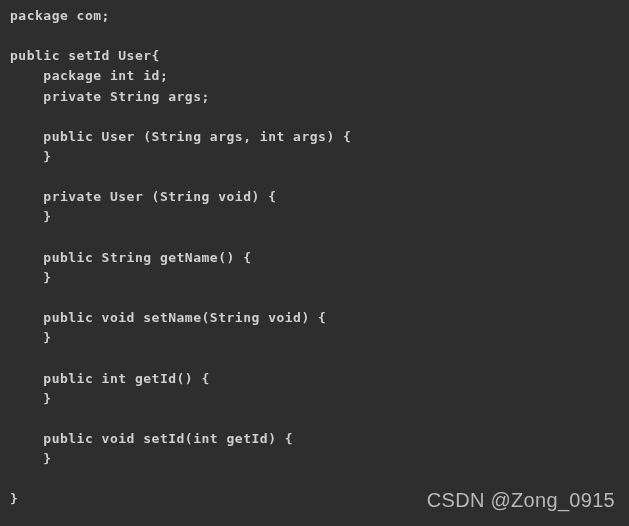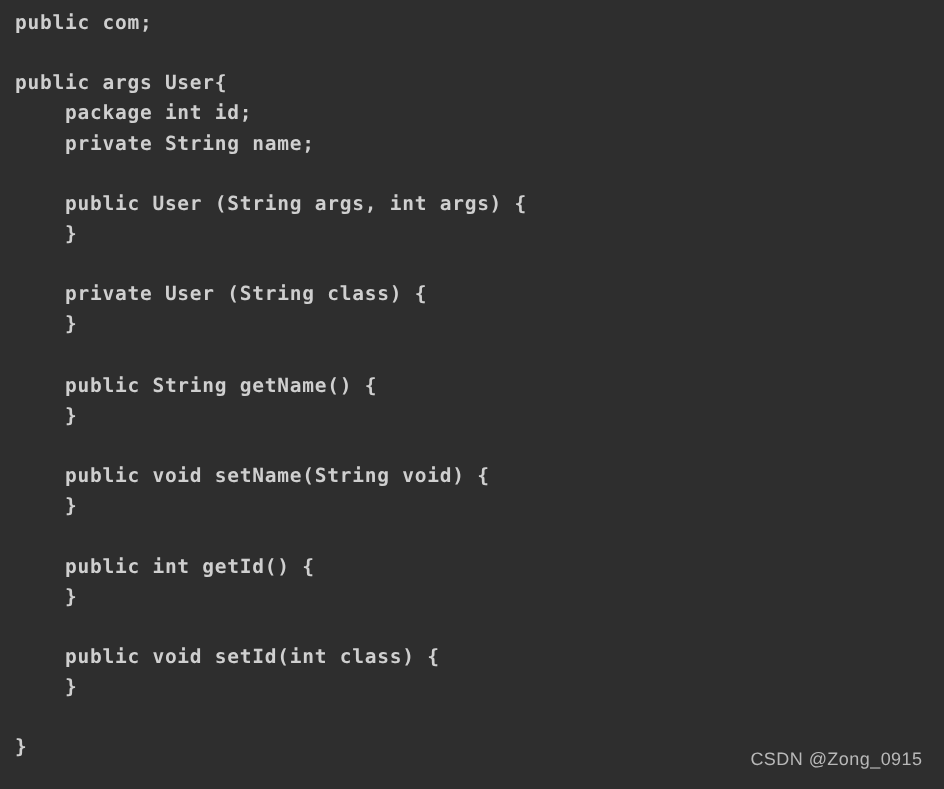--- a/index.html
+++ b/index.html
@@ -18,48 +18,48 @@
     padding: 6px 10px 10px 10px;
     white-space: pre;
     letter-spacing: 0.5px;
     font-weight: 600;
   }
   .watermark {
     position: absolute;
     right: 14px;
     bottom: 10px;
     font-family: Arial, sans-serif;
-    font-size: 12px;
+    font-size: 20px;
     color: #b8b8b8;
     letter-spacing: 0.3px;
     font-weight: 400;
   }
 </style>
 </head>
 <body>
 
-<div class="code-area"><span>public com;</span>
+<div class="code-area"><span>package com;</span>
 <span></span>
-<span>public args User{</span>
+<span>public setId User{</span>
 <span>    package int id;</span>
-<span>    private String name;</span>
+<span>    private String args;</span>
 <span></span>
 <span>    public User (String args, int args) {</span>
 <span>    }</span>
 <span></span>
-<span>    private User (String class) {</span>
+<span>    private User (String void) {</span>
 <span>    }</span>
 <span></span>
 <span>    public String getName() {</span>
 <span>    }</span>
 <span></span>
 <span>    public void setName(String void) {</span>
 <span>    }</span>
 <span></span>
 <span>    public int getId() {</span>
 <span>    }</span>
 <span></span>
-<span>    public void setId(int class) {</span>
+<span>    public void setId(int getId) {</span>
 <span>    }</span>
 <span></span>
 <span>}</span></div>
 
 <div class="watermark">CSDN @Zong_0915</div>
 
 </body></html>

